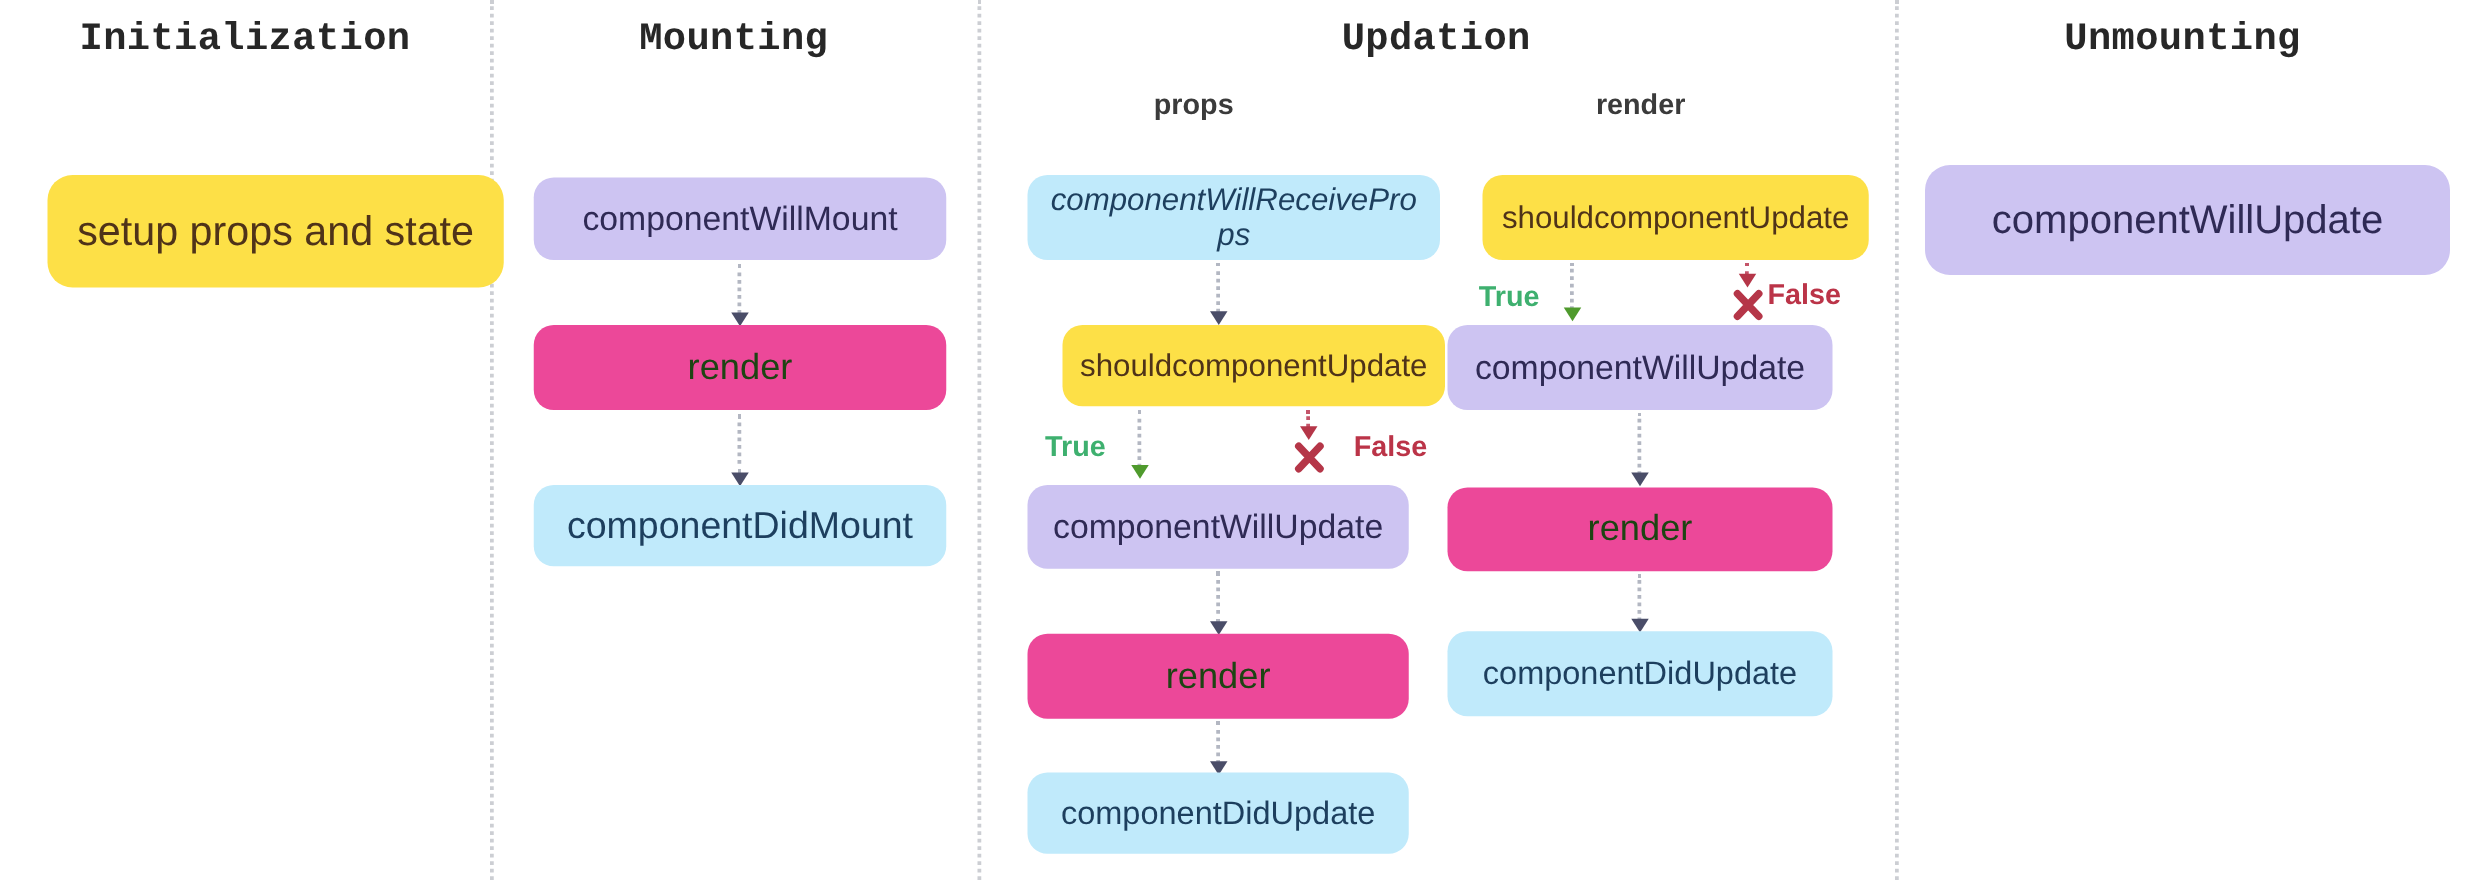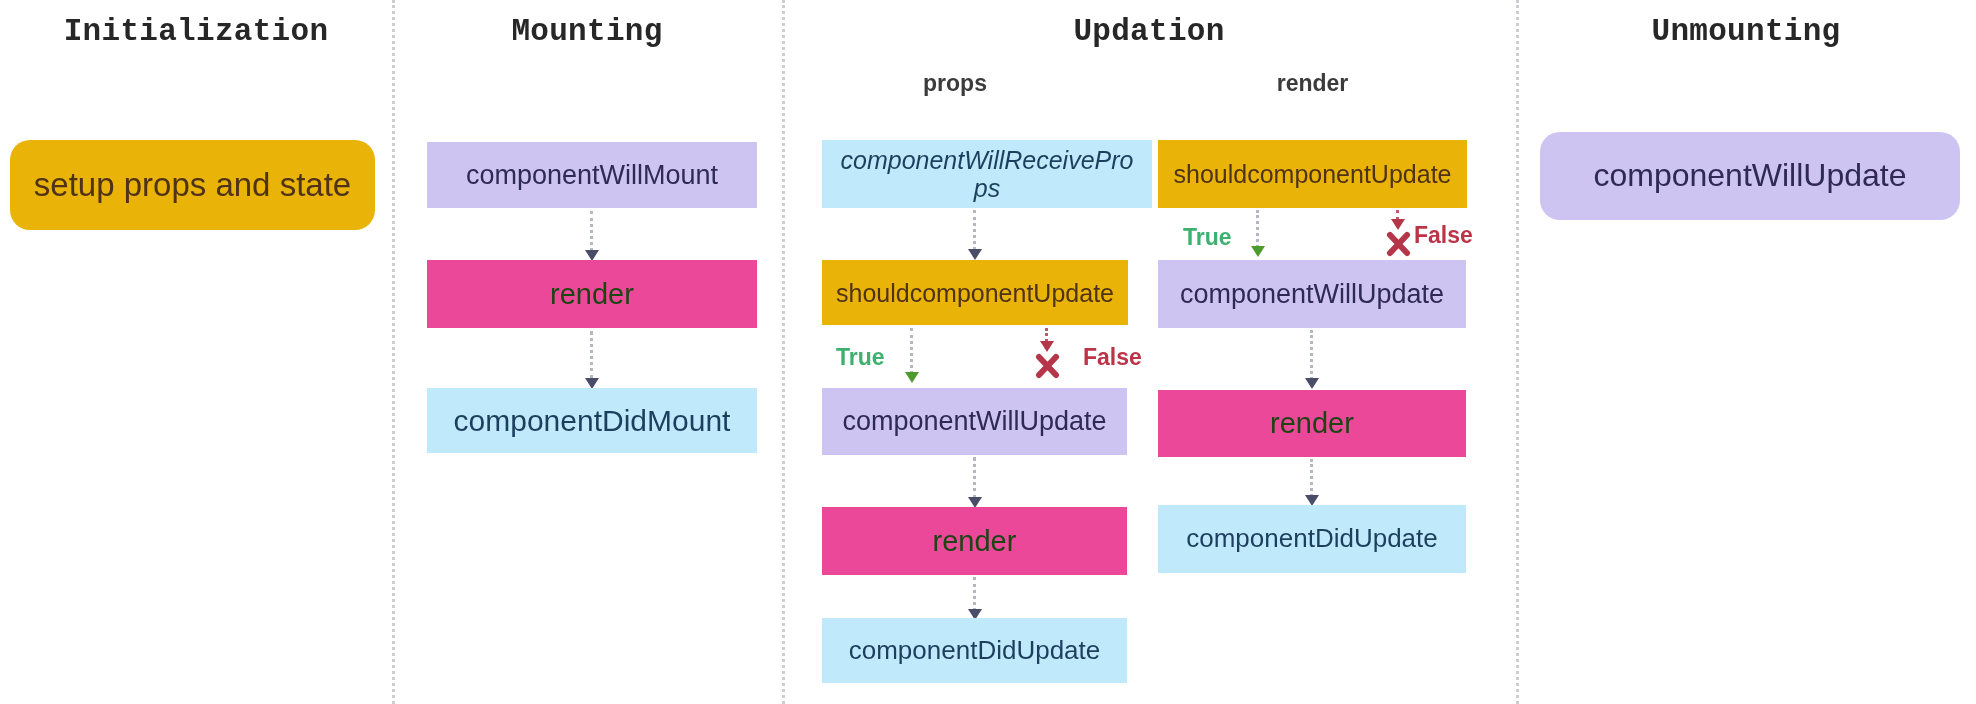--- a/index.html
+++ b/index.html
@@ -18,24 +18,24 @@
   .col-title {
     position: absolute; text-align: center;
     font-size: 31px; font-weight: 600; color: #272727; letter-spacing: .3px; font-family: Liberation Mono, monospace;
   }
   .sub-label {
     position: absolute; text-align: center;
     font-size: 23px; font-weight: 700; color: #3b3b3b;
   }
   .node {
     position: absolute; display: flex; align-items: center; justify-content: center;
-    text-align: center; border-radius: 0; line-height: 1.12;
+    text-align: center; border-radius: 16px; line-height: 1.12;
   }
   .r20 { border-radius: 20px; }
-  .orange { background: #eab308; color: #4f3319; }
+  .orange { background: #fde047; color: #4f3319; margin-left: 28px; }
   .purple { background: #cdc4f2; color: #2f2a55; }
   .green  { background: #ec4899; color: #1d4413; }
   .blue   { background: #c0eafb; color: #1d3f5e; }
   .wrap2 { word-break: break-all; padding: 0 12px; font-style: italic; }
   .connector {
     position: absolute; width: 0;
     border-left: 3px dotted #b3b7c2;
   }
   .connector.red { border-left-color: #c4556a; }
   .arrowhead {

